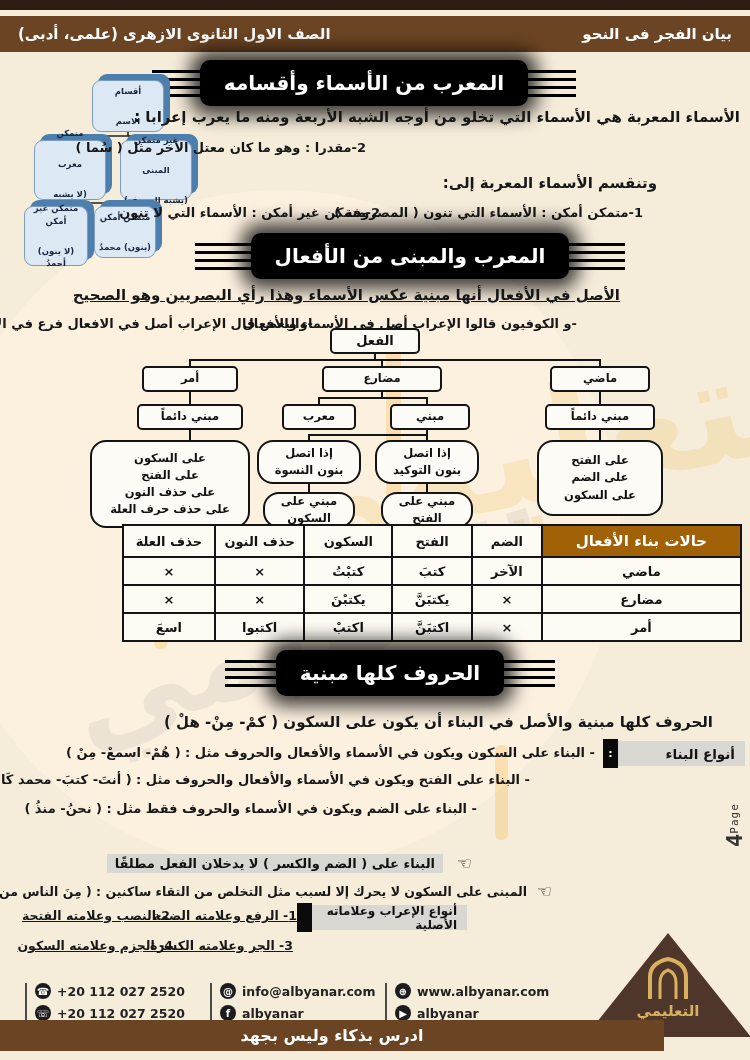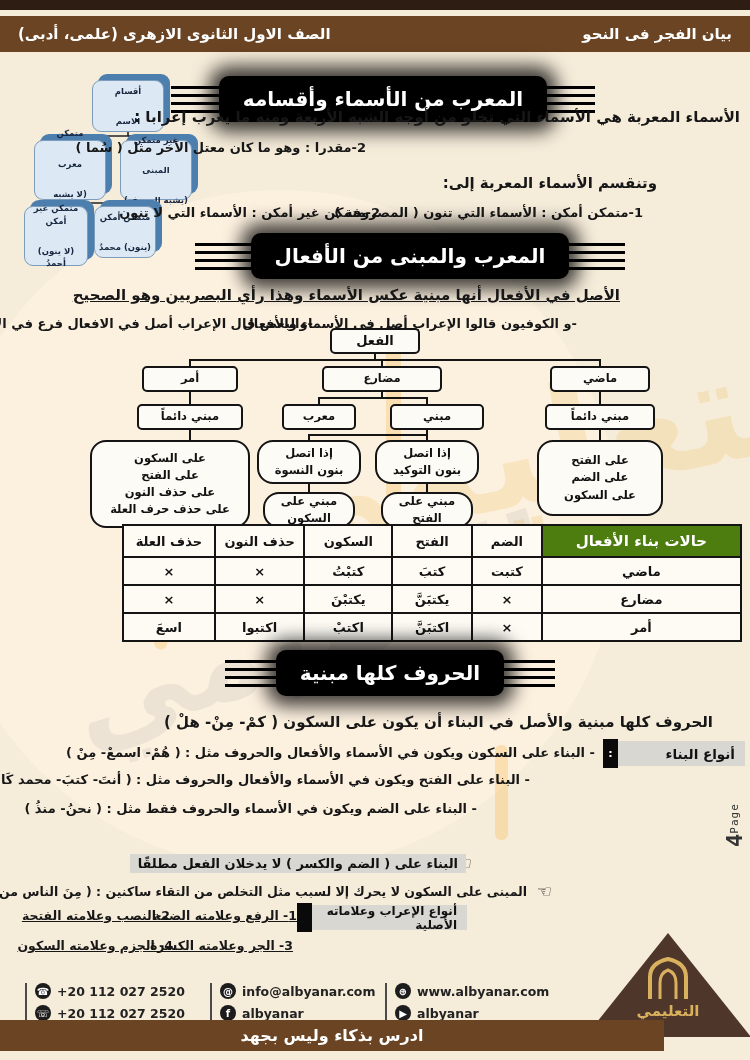--- a/index.html
+++ b/index.html
@@ -47,21 +47,21 @@
   .vbox { position:absolute; background:#fdfbf5; border:2px solid #141414; border-radius:5px;
           display:flex; flex-direction:column; align-items:center; justify-content:center;
           font-size:11.5px; font-weight:bold; color:#111; text-align:center; line-height:1.5; }
   .leaf { border-radius:16px; }
 
   
   table.bt { position:absolute; right:8px; top:524px; width:620px; border-collapse:collapse;
              direction:rtl; background:#fdfbf4; }
   table.bt td, table.bt th { border:2px solid #141414; text-align:center; font-weight:bold;
              font-size:13px; color:#131313; height:28px; padding:1px 2px; }
-  table.bt th.blackhead { background:#4d7c0f; color:#fff; font-size:15px; height:32px;margin-left:48px; }
+  table.bt th.blackhead { background:#a16207; color:#fff; font-size:15px; height:32px;margin-left:48px; }
 
   
   .graylabel { position:absolute; background:#d9d7d2; display:flex; align-items:center;
                font-weight:bold; font-size:13.5px; color:#111; height:25px; padding:0 10px; }
   .graylabel .bar { position:absolute; left:-2px; top:-2px; bottom:-2px; width:15px; background:#0a0a0a;
                color:#fff; display:flex; align-items:center; justify-content:center; font-size:11px; }
   .grayline { position:absolute; background:#d9d7d2; font-weight:bold; font-size:13px;
               color:#111; padding:2px 8px; white-space:nowrap; }
   .pointer { position:absolute; font-size:17px; color:#111; font-weight:bold; }
 
@@ -104,21 +104,21 @@
   <div class="hl" style="left:650px; top:528px; width:14px; height:112px;"></div>
   <div class="hl" style="left:495px; top:745px; width:13px; height:95px;"></div>
   <div class="hl" style="left:160px; top:590px; width:13px; height:60px; transform:rotate(14deg);"></div>
 
   <div class="topstrip"></div>
   <div class="hdr">
     <span>بيان الفجر فى النحو</span>
     <span>الصف الاول الثانوى الازهرى (علمى، أدبى)</span>
   </div>
 
-  <div class="banner" style="left:171px; top:60px; width:424px;margin-top:16px;">
+  <div class="banner" style="left:152px; top:60px; width:424px;">
     <div class="lines"></div>
     <div class="blob">المعرب من الأسماء وأقسامه</div>
     <div class="lines"></div>
   </div>
 
   <div class="c1">
     <svg width="180" height="195">
       <polyline points="106,54 106,58 48,58 48,62" fill="none" stroke="#222" stroke-width="1.6"></polyline>
       <polyline points="106,58 134,58 134,62" fill="none" stroke="#222" stroke-width="1.6"></polyline>
       <polyline points="48,122 48,125 34,125 34,128" fill="none" stroke="#222" stroke-width="1.6"></polyline>
@@ -179,21 +179,21 @@
       <line x1="372" y1="107" x2="372" y2="112" stroke="#141414" stroke-width="2"></line>
       <line x1="372" y1="156" x2="372" y2="164" stroke="#141414" stroke-width="2"></line>
       <line x1="254" y1="156" x2="254" y2="164" stroke="#141414" stroke-width="2"></line>
     </svg>
     <div class="vbox" style="left:275px; top:0; width:90px; height:26px; font-size:13px;">الفعل</div>
     <div class="vbox" style="left:495px; top:38px; width:100px; height:26px;">ماضي</div>
     <div class="vbox" style="left:267px; top:38px; width:120px; height:26px;">مضارع</div>
     <div class="vbox" style="left:87px; top:38px; width:96px; height:26px;">أمر</div>
     <div class="vbox" style="left:490px; top:76px; width:110px; height:26px;">مبني دائماً</div>
     <div class="vbox" style="left:227px; top:76px; width:74px; height:26px;">معرب</div>
-    <div class="vbox" style="left:335px; top:76px; width:94px; height:26px;">مبني</div>
+    <div class="vbox" style="left:335px; top:76px; width:80px; height:26px;">مبني</div>
     <div class="vbox" style="left:82px; top:76px; width:106px; height:26px;">مبني دائماً</div>
     <div class="vbox leaf" style="left:482px; top:112px; width:126px; height:76px;">
       <span>على الفتح</span>
       <span>على الضم</span>
       <span>على السكون</span>
     </div>
     <div class="vbox leaf" style="left:320px; top:112px; width:104px; height:44px;">
       <span>إذا اتصل</span>
       <span>بنون التوكيد</span>
     </div>
@@ -230,21 +230,21 @@
         <tr>
       <th class="blackhead">حالات بناء الأفعال</th>
       <th>الضم</th>
       <th>الفتح</th>
       <th>السكون</th>
       <th>حذف النون</th>
       <th>حذف العلة</th>
     </tr>
     <tr>
       <td>ماضي</td>
-      <td>كتبت</td>
+      <td>الآخر</td>
       <td>كتبَ</td>
       <td>كتبْتُ</td>
       <td>×</td>
       <td>×</td>
     </tr>
     <tr>
       <td>مضارع</td>
       <td>×</td>
       <td>يكتبَنَّ</td>
       <td>يكتبْنَ</td>
@@ -271,21 +271,21 @@
   <div class="t big" style="right:37px; top:713px;">الحروف كلها مبنية والأصل في البناء أن يكون على السكون ( كمْ- مِنْ- هلْ )</div>
   <div class="graylabel" style="right:5px; top:741px; width:140px;">
     <span>أنواع البناء</span>
     <span class="bar">:</span>
   </div>
   <div class="t" style="right:155px; top:745px;">- البناء على السكون ويكون في الأسماء والأفعال والحروف مثل : ( هُمْ- اسمعْ- مِنْ )</div>
   <div class="t" style="right:220px; top:772px;">- البناء على الفتح ويكون في الأسماء والأفعال والحروف مثل : ( أنتَ- كتبَ- محمد كَالأسد )</div>
   <div class="t" style="right:273px; top:801px;">- البناء على الضم ويكون في الأسماء والحروف فقط مثل : ( نحنُ- منذُ )</div>
 
   <div class="pointer" style="right:278px; top:853px;">☜</div>
-  <div class="grayline" style="right:284px; top:854px;">البناء على ( الضم والكسر ) لا يدخلان الفعل مطلقًا</div>
+  <div class="grayline" style="right:307px; top:854px;">البناء على ( الضم والكسر ) لا يدخلان الفعل مطلقًا</div>
   <div class="pointer" style="right:198px; top:881px;">☜</div>
   <div class="t" style="right:223px; top:884px; font-size:12.5px;">المبنى على السكون لا يحرك إلا لسبب مثل التخلص من التقاء ساكنين : ( مِنَ الناس من يكرم جاره ) ، ( قالتِ الفتاة )</div>
 
   <div class="graylabel" style="right:283px; top:905px; width:168px; font-size:12px;">
     <span>أنواع الإعراب وعلاماته الأصلية</span>
     <span class="bar"></span>
   </div>
   <div class="t und" style="right:453px; top:908px; font-size:12.5px;">1- الرفع وعلامته الضمة</div>
   <div class="t und" style="right:580px; top:908px; font-size:12.5px;">2-النصب وعلامته الفتحة</div>
   <div class="t und" style="right:457px; top:938px; font-size:12.5px;">3- الجر وعلامته الكسرة</div>

